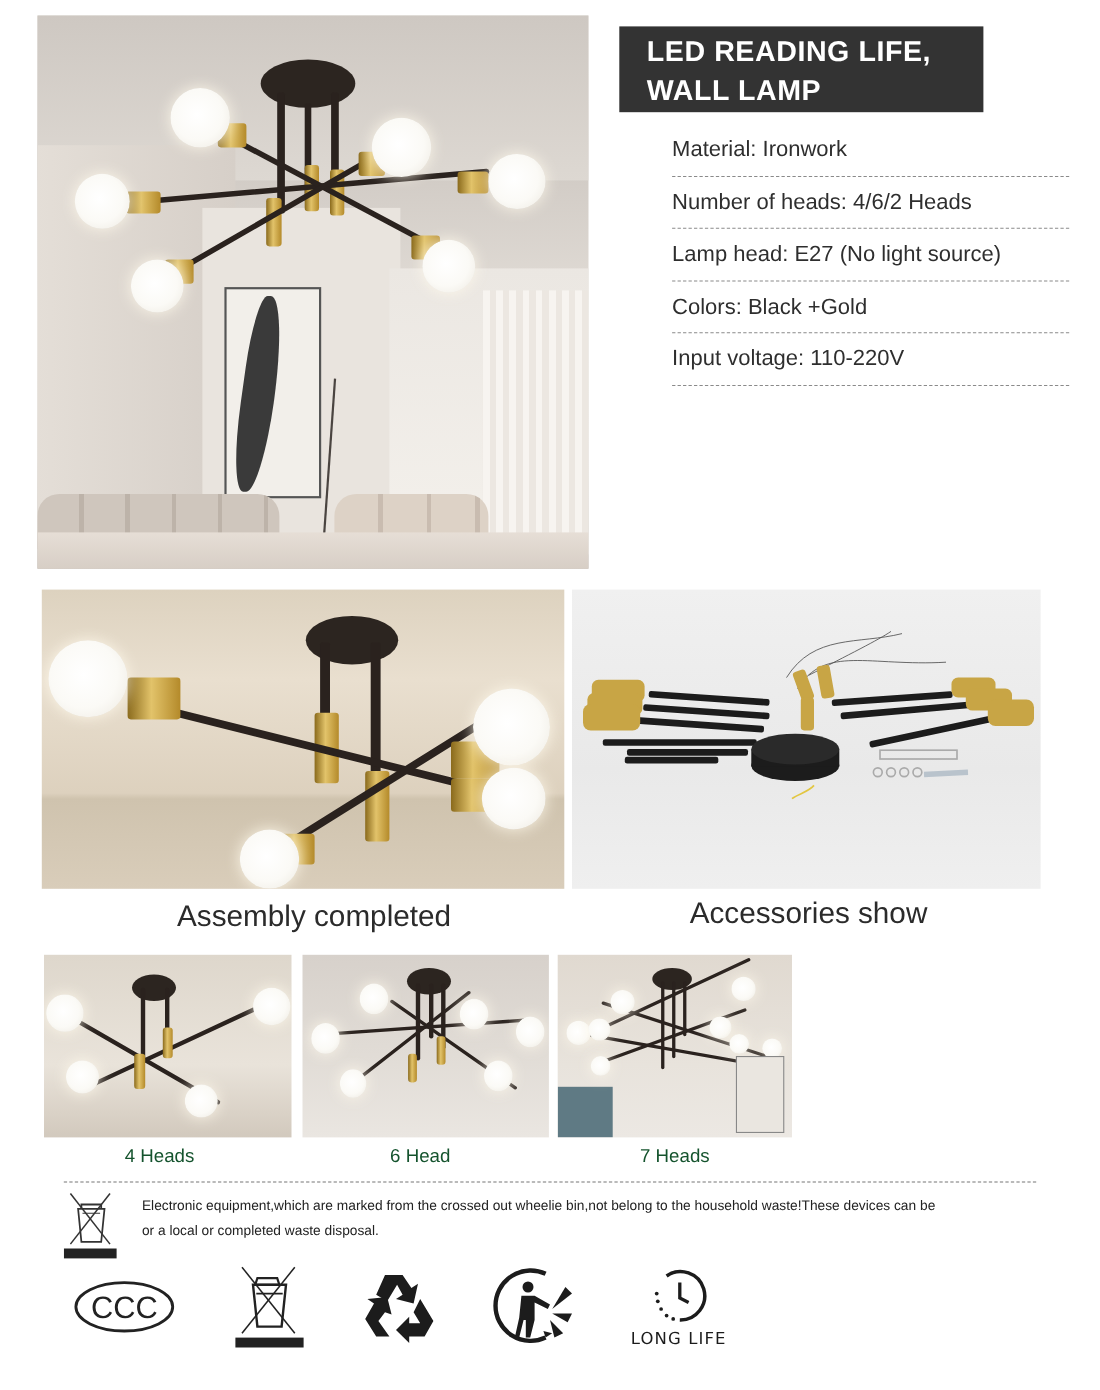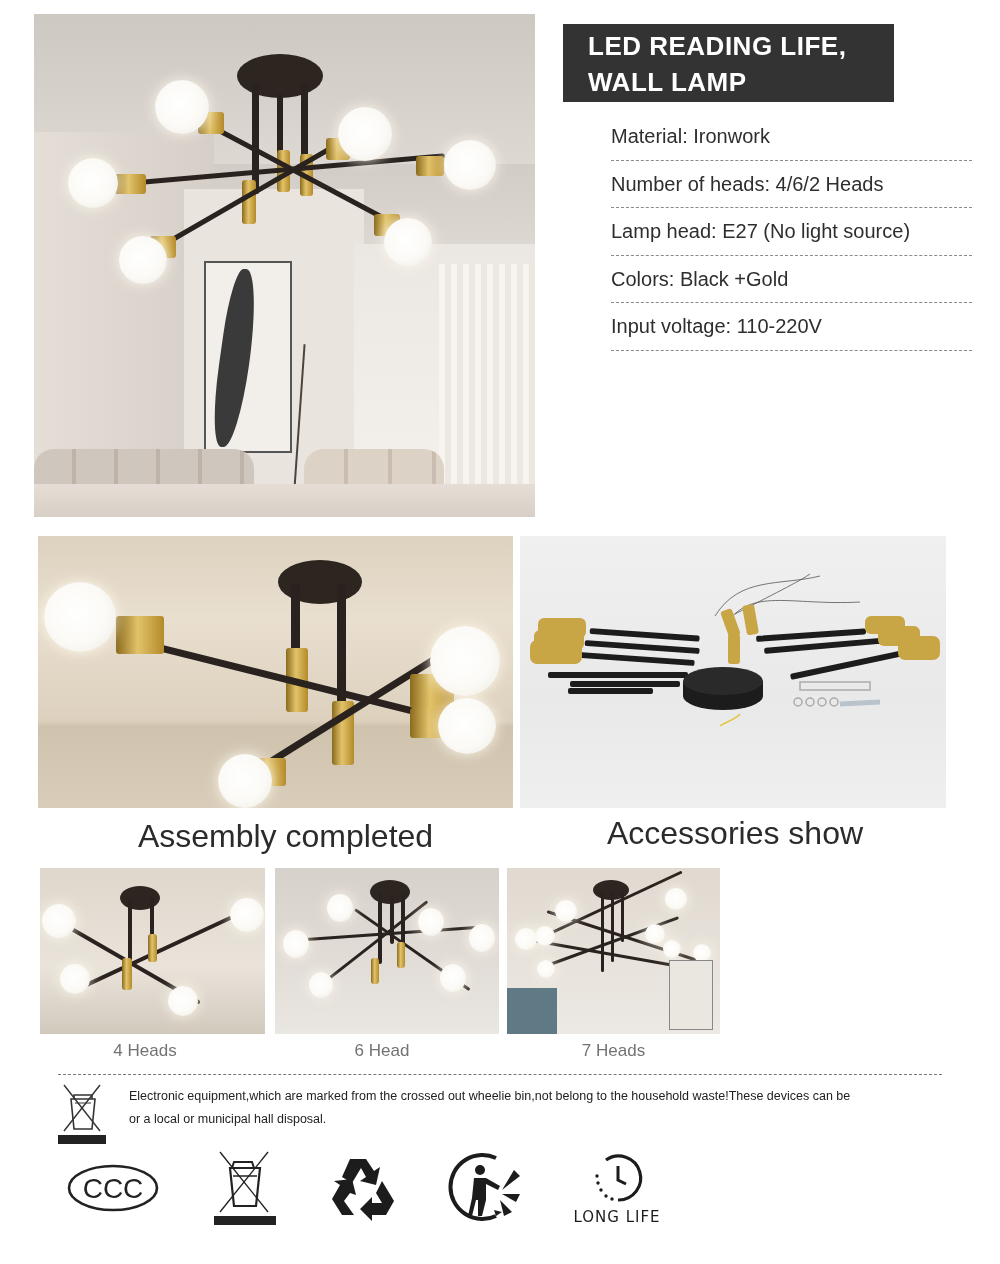--- a/index.html
+++ b/index.html
@@ -47,25 +47,25 @@
   
   .assembly {
     left: 38px; top: 536px; width: 475px; height: 272px; overflow: hidden;
     background: linear-gradient(180deg, #ddd2bf 0%, #e9dfcf 30%, #ddd1be 68%, #cfc3ae 70%, #d9cdba 100%);
   }
   .accessories {
     left: 520px; top: 536px; width: 426px; height: 272px; overflow: hidden;
     background: linear-gradient(180deg,#f0f0f0,#e9e9e9 60%,#efefef);
   }
 
-  .caption { font-size: 32px; color: #2b2b2b; text-align: center; }
+  .caption { font-size: 27px; color: #2b2b2b; text-align: center; }
 
   
   .thumb { position:absolute; top: 868px; height: 166px; overflow: hidden; }
-  .thumb-label { position:absolute; top: 1041px; font-size: 17px; color:#737373; text-align:center; }
+  .thumb-label { position:absolute; top: 1041px; font-size: 17px; color:#14532d; text-align:center; }
 
   .dash-line { position:absolute; left: 58px; width: 884px; height: 0; border-top: 1px dashed #777; }
 
   
   .notice { left: 129px; top: 1085px; width: 810px; font-size: 12.5px; line-height: 23px; color: #222; }
 
   .icon-wrap { position:absolute; }
 </style>
 </head>
 <body>
@@ -247,21 +247,21 @@
   <svg width="50" height="62" viewBox="0 0 50 62">
     <path d="M16 12 h18 v4 h-18 z M13 16 h24 l-3 30 h-18 z" fill="none" stroke="#333" stroke-width="1.6"></path>
     <path d="M17 20 h16" stroke="#333" stroke-width="1"></path>
     <line x1="6" y1="2" x2="42" y2="48" stroke="#333" stroke-width="1.4"></line>
     <line x1="42" y1="2" x2="6" y2="48" stroke="#333" stroke-width="1.4"></line>
     <rect x="0" y="52" width="48" height="9" fill="#222"></rect>
   </svg>
 </div>
 <div class="abs notice">
   <div>Electronic equipment,which are marked from the crossed out wheelie bin,not belong to the household waste!These devices can be</div>
-  <div>or a local or municipal hall disposal.</div>
+  <div>or a local or completed waste disposal.</div>
 </div>
 
 <div class="icon-wrap" style="left:66px;top:1163px;width:94px;height:50px;">
   <svg width="94" height="50" viewBox="0 0 94 50">
     <ellipse cx="47" cy="25" rx="44" ry="22" fill="none" stroke="#222" stroke-width="2.6"></ellipse>
     <text x="47" y="35" text-anchor="middle" font-family="Liberation Sans, sans-serif" font-size="28" fill="#222">CCC</text>
   </svg>
 </div>
 
 <div class="icon-wrap" style="left:212px;top:1150px;width:66px;height:76px;">

